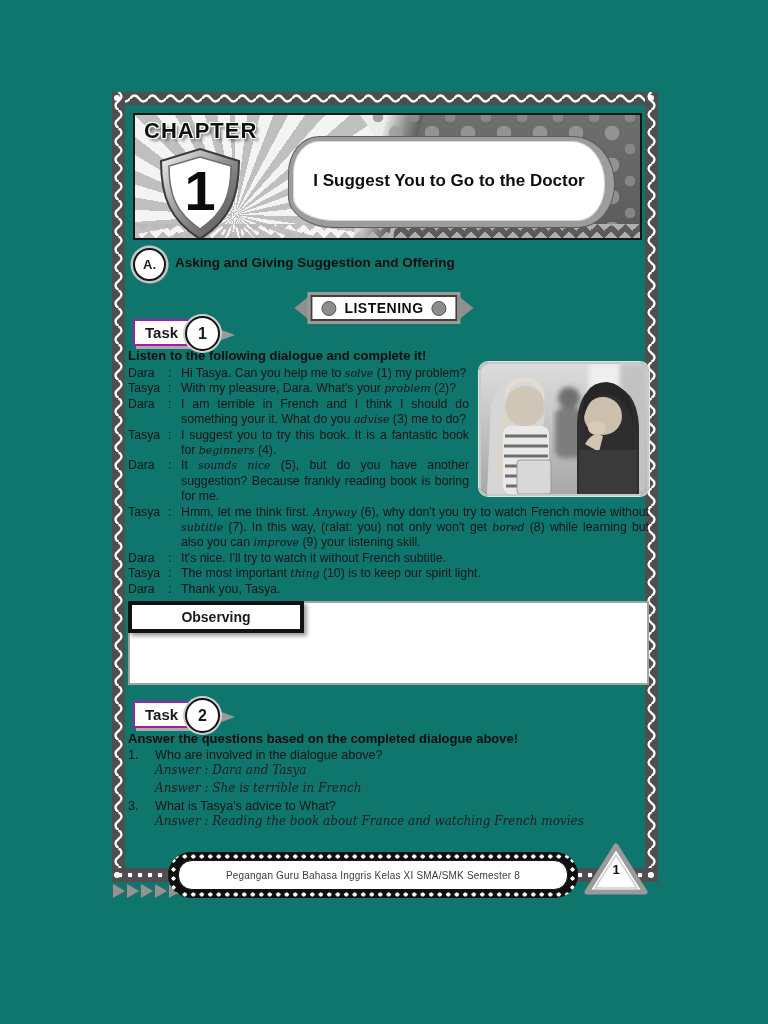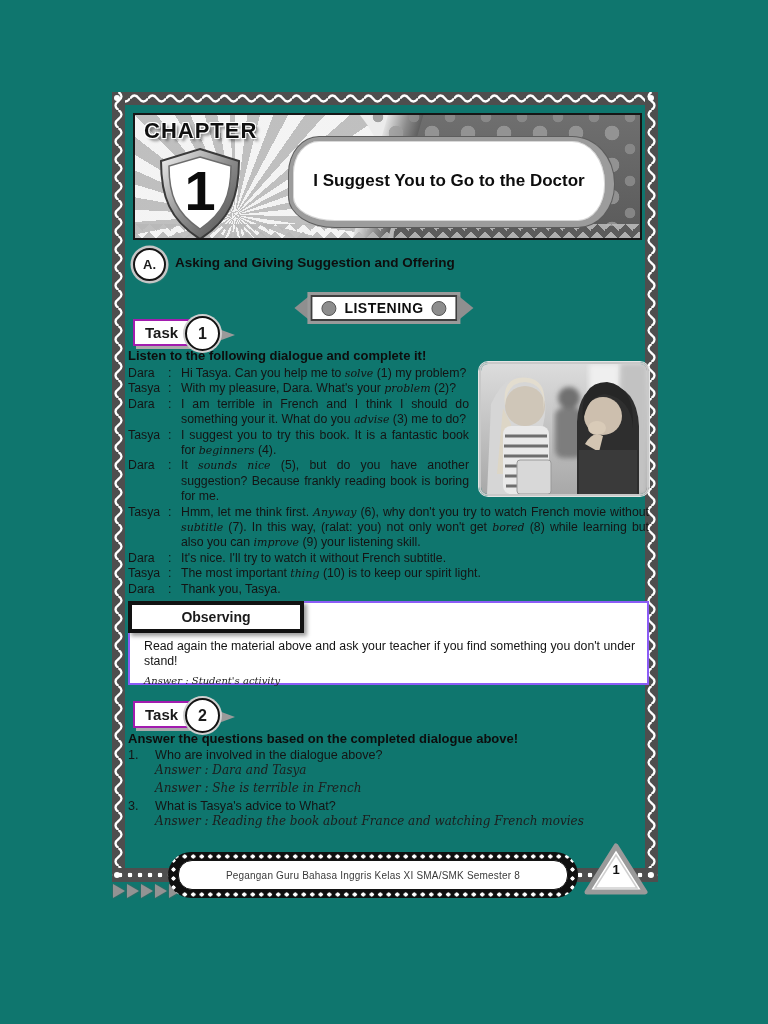--- a/index.html
+++ b/index.html
@@ -81,21 +81,21 @@
   .dialogue{position:absolute;left:128px;top:366px;width:521px;font-size:12.3px;line-height:15.4px;
     color:#141414;}
   .photo-wrap{float:right;width:170px;height:134px;margin:-4px 0 4px 10px;border-radius:9px;
     overflow:hidden;border:2px solid #c9c9c9;box-shadow:0 0 0 1px #e4e4e4;box-sizing:border-box;}
   .dline{margin:0;padding-left:53px;text-indent:-53px;text-align:justify;}
   .spk{display:inline-block;width:40px;text-indent:0;}
   .colon{display:inline-block;width:13px;text-indent:0;}
   .ans{font-family:"DejaVu Serif",serif;font-style:italic;font-size:11px;}
 
   
-  .obs-box{position:absolute;left:128px;top:601px;width:521px;height:84px;border:2px solid #8b5cf6;
+  .obs-box{position:absolute;left:128px;top:601px;width:521px;height:84px;border:2px solid #a3a3a3;
     box-sizing:border-box;background:#fff;}
   .obs-tab{position:absolute;left:-2px;top:-2px;width:176px;height:32px;background:#fff;
     border:4px solid #121212;box-sizing:border-box;box-shadow:3px 3px 4px #9e9e9e, inset 0 0 0 2px #fff;
     display:flex;align-items:center;justify-content:center;font-size:14px;font-weight:bold;}
   .obs-body{padding:36px 12px 4px 14px;font-size:12.3px;line-height:15px;text-align:justify;color:#141414;}
   .obs-answer{padding:2px 12px 0 14px;font-family:"DejaVu Serif",serif;font-style:italic;
     font-size:10px;color:#222;}
 
   
   .questions{position:absolute;left:128px;top:748px;width:524px;font-size:12.6px;color:#141414;}
@@ -267,21 +267,20 @@
 
   <p class="dline"><span class="spk">Tasya</span><span class="colon">:</span><span class="segs"><span>The most important </span><span class="ans">thing</span><span> (10) is to keep our spirit light.</span></span></p>
 
   <p class="dline"><span class="spk">Dara</span><span class="colon">:</span><span class="segs"><span>Thank you, Tasya.</span></span></p>
 </div>
 
   <div class="obs-box">
     <div class="obs-tab">
       <span>Observing</span>
     </div>
-    <div class="obs-body">Read again the material above and ask your teacher if you find something you don't under stand!</div>
     <div class="obs-answer">Answer : Student's activity</div>
   </div>
 
   <div class="task-tab" style="left:133px;top:701px;">
     <span class="task-arrow"></span>
     <span class="task-box">Task</span>
     <span class="task-num">2</span>
   </div>
   <div class="instruction" style="top:731px;">Answer the questions based on the completed dialogue above!</div>
 

